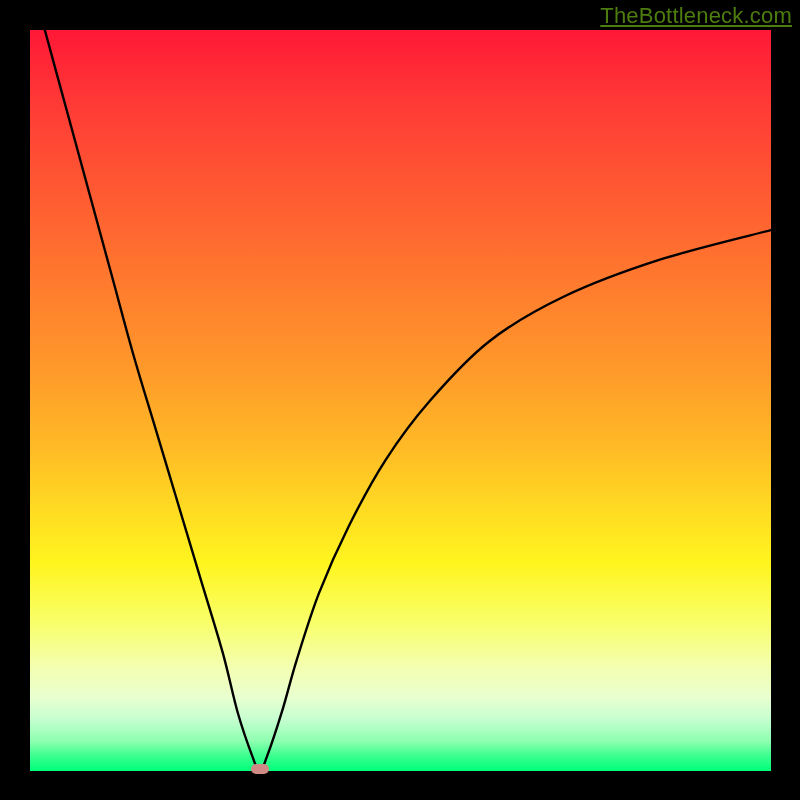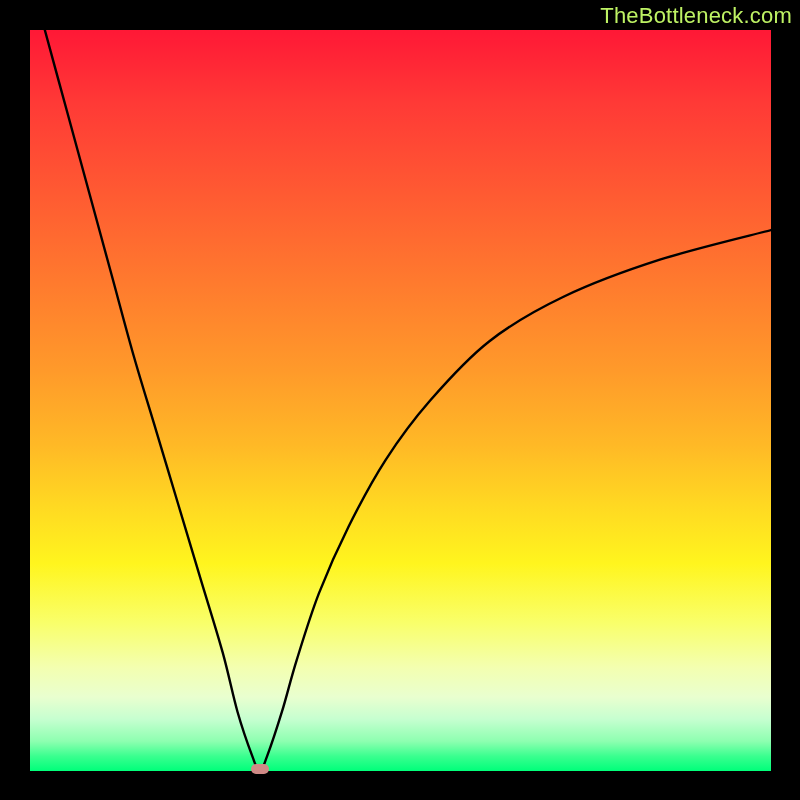--- a/index.html
+++ b/index.html
@@ -56,25 +56,26 @@
     width: 18px;
     height: 10px;
     border-radius: 5px;
     background: #cf8a86;
     transform: translate(-50%, -50%);
   }
   .watermark {
     position: absolute;
     top: 3px;
     right: 8px;
-    color: #bef264;
+    color: #4d7c0f;
     font-size: 22px;
     font-weight: 400;
     letter-spacing: 0.2px;
     font-family: Arial, Helvetica, sans-serif;
+    text-decoration: underline;
   }
 </style>
 </head>
 <body>
 
 <div class="frame">
 
   <div class="plot-area">
     <svg class="curve-svg" viewBox="0 0 741 741" preserveAspectRatio="none">
       <path id="curve-path" d="M 14.82 0.00 C 18.53 13.58, 29.64 54.34, 37.05 81.51 C 44.46 108.68, 51.87 135.85, 59.28 163.02 C 66.69 190.19, 74.10 217.36, 81.51 244.53 C 88.92 271.70, 96.33 300.10, 103.74 326.04 C 111.15 351.97, 118.56 375.44, 125.97 400.14 C 133.38 424.84, 140.79 449.54, 148.20 474.24 C 155.61 498.94, 163.02 523.64, 170.43 548.34 C 177.84 573.04, 186.48 600.21, 192.66 622.44 C 198.84 644.67, 202.54 664.43, 207.48 681.72 C 212.42 699.01, 218.59 716.30, 222.30 726.18 C 226.00 736.06, 227.24 741.00, 229.71 741.00 C 232.18 741.00, 233.41 736.06, 237.12 726.18 C 240.83 716.30, 247.00 697.77, 251.94 681.72 C 256.88 665.67, 260.58 649.61, 266.76 629.85 C 272.94 610.09, 280.35 585.39, 288.99 563.16 C 297.63 540.93, 307.51 518.70, 318.63 496.47 C 329.75 474.24, 342.10 450.78, 355.68 429.78 C 369.26 408.79, 382.85 390.26, 400.14 370.50 C 417.43 350.74, 437.19 328.51, 459.42 311.22 C 481.65 293.93, 505.12 280.34, 533.52 266.76 C 561.92 253.17, 595.27 240.83, 629.85 229.71 C 664.43 218.60, 722.48 205.01, 741.00 200.07" fill="none" stroke="#000" stroke-width="2.4" stroke-linecap="round" stroke-linejoin="round"></path>

